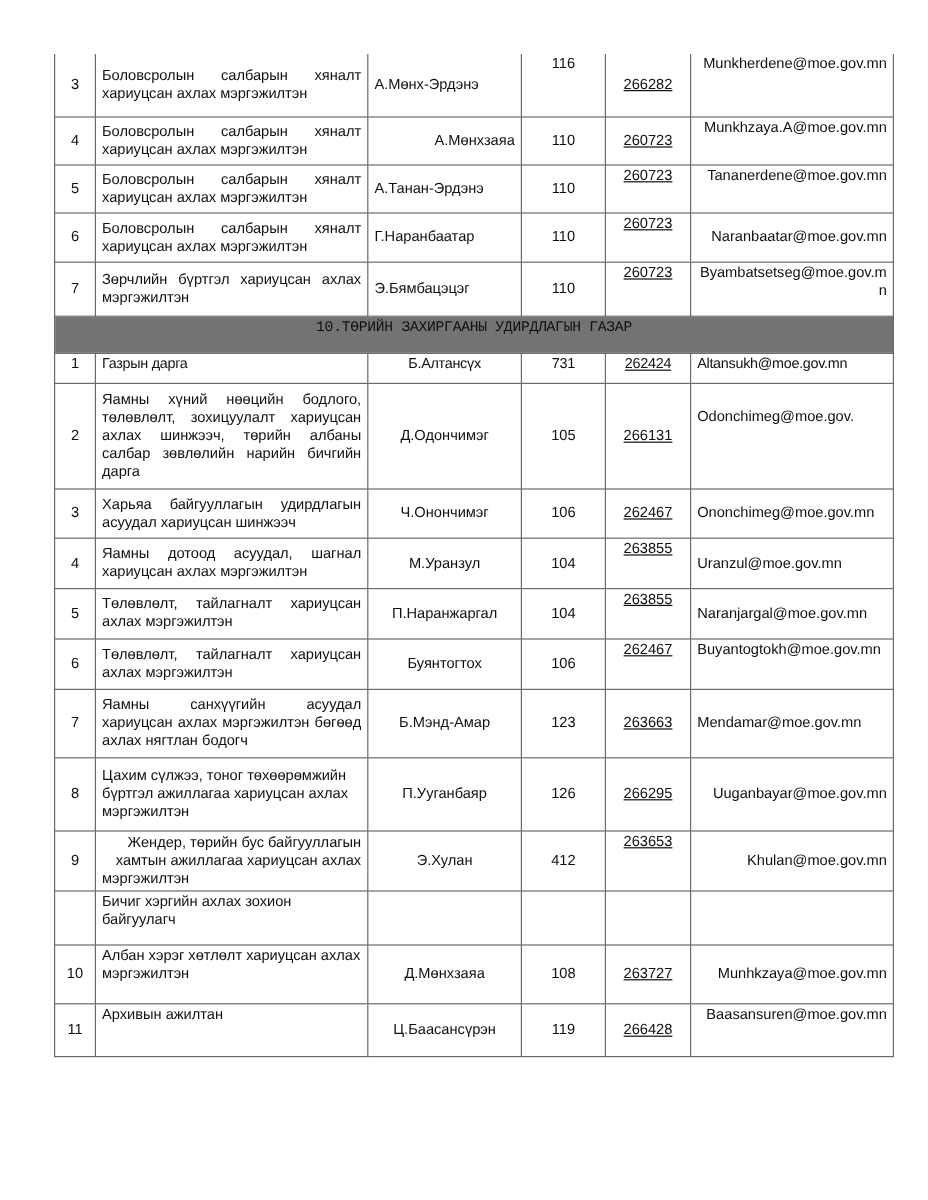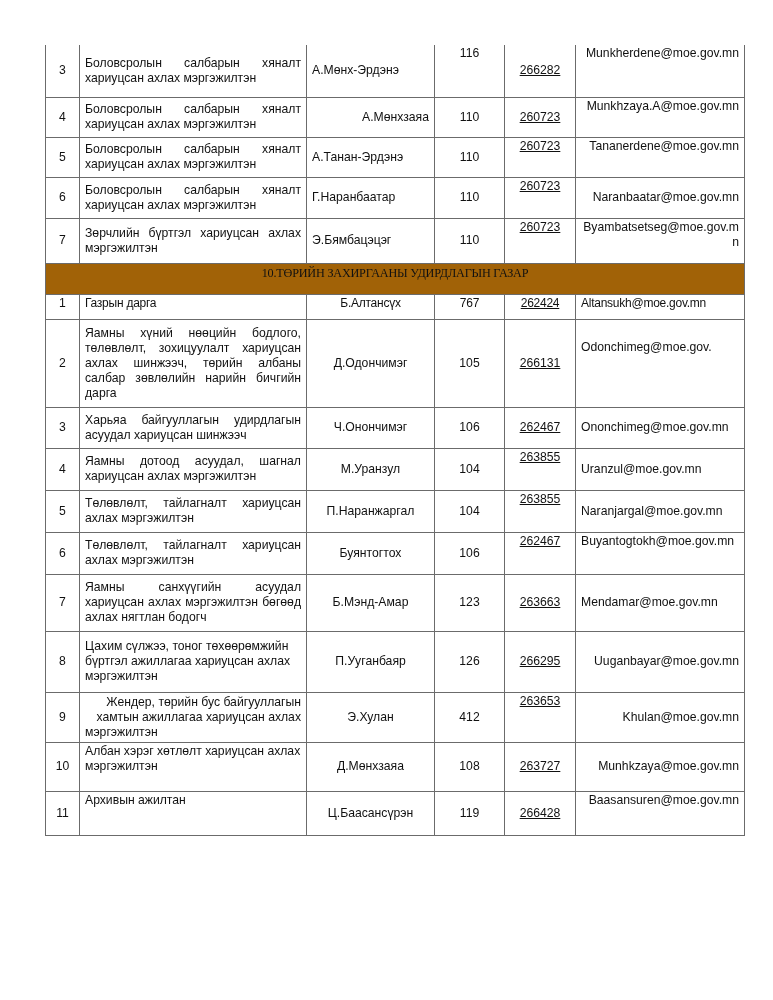--- a/index.html
+++ b/index.html
@@ -17,22 +17,22 @@
   table.doc tr.first td { border-top: none; }
   td.num { text-align: center; padding: 0; }
   td.pos { text-align: justify; text-align-last: left; }
   td.name { text-align: center; }
   td.room { text-align: center; }
   td.phone { text-align: center; text-decoration: underline; }
   td.email { text-align: right; word-break: break-all; }
   td.email.left { text-align: left; margin-top: 22px; }
   .vtop { vertical-align: top !important; padding-top: 1px !important; }
   tr.section td {
-    background: #a16207; text-align: center; vertical-align: top;
-    padding-top: 2px; font-family: Liberation Serif, serif;
+    background: #737373; text-align: center; vertical-align: top;
+    padding-top: 2px; font-family: Liberation Mono, monospace;
     font-size: 12.2px; letter-spacing: -0.2px; margin-top: 48px;
   }
   tr.r1 td.compact { font-size: 12px; letter-spacing: -0.25px; }
 </style>
 </head>
 <body>
 
 <table class="doc">
   <colgroup>
     <col style="width:34px">
@@ -86,21 +86,21 @@
     </tr>
 
     <tr class="section" style="height:31px">
       <td colspan="6">10.ТӨРИЙН ЗАХИРГААНЫ УДИРДЛАГЫН ГАЗАР</td>
     </tr>
 
     <tr class="r1" style="height:25px">
       <td class="num vtop">1</td>
       <td class="pos vtop compact">Газрын дарга</td>
       <td class="name vtop compact">Б.Алтансүх</td>
-      <td class="room vtop compact">767</td>
+      <td class="room vtop compact">731</td>
       <td class="phone vtop compact">262424</td>
       <td class="email left vtop compact">Altansukh@moe.gov.mn</td>
     </tr>
     <tr style="height:88px">
       <td class="num">2</td>
       <td class="pos">Яамны хүний нөөцийн бодлого, төлөвлөлт, зохицуулалт хариуцсан ахлах шинжээч, төрийн албаны салбар зөвлөлийн нарийн бичгийн дарга</td>
       <td class="name">Д.Одончимэг</td>
       <td class="room">105</td>
       <td class="phone">266131</td>
       <td class="email left vtop" style="padding-top:20px !important">Odonchimeg@moe.gov.</td>
@@ -154,20 +154,28 @@
       <td class="email">Uuganbayar@moe.gov.mn</td>
     </tr>
     <tr style="height:50px">
       <td class="num">9</td>
       <td class="pos" style="text-align:right">Жендер, төрийн бус байгууллагын хамтын ажиллагаа хариуцсан ахлах мэргэжилтэн</td>
       <td class="name">Э.Хулан</td>
       <td class="room">412</td>
       <td class="phone vtop">263653</td>
       <td class="email">Khulan@moe.gov.mn</td>
     </tr>
+    <tr style="height:45px">
+      <td class="num"></td>
+      <td class="pos vtop" style="text-align:left">Бичиг хэргийн ахлах зохион байгуулагч</td>
+      <td class="name"></td>
+      <td class="room"></td>
+      <td class="phone"></td>
+      <td class="email"></td>
+    </tr>
     <tr style="height:49px">
       <td class="num">10</td>
       <td class="pos vtop" style="text-align:left">Албан хэрэг хөтлөлт хариуцсан ахлах мэргэжилтэн</td>
       <td class="name">Д.Мөнхзаяа</td>
       <td class="room">108</td>
       <td class="phone">263727</td>
       <td class="email">Munhkzaya@moe.gov.mn</td>
     </tr>
     <tr style="height:44px">
       <td class="num">11</td>

